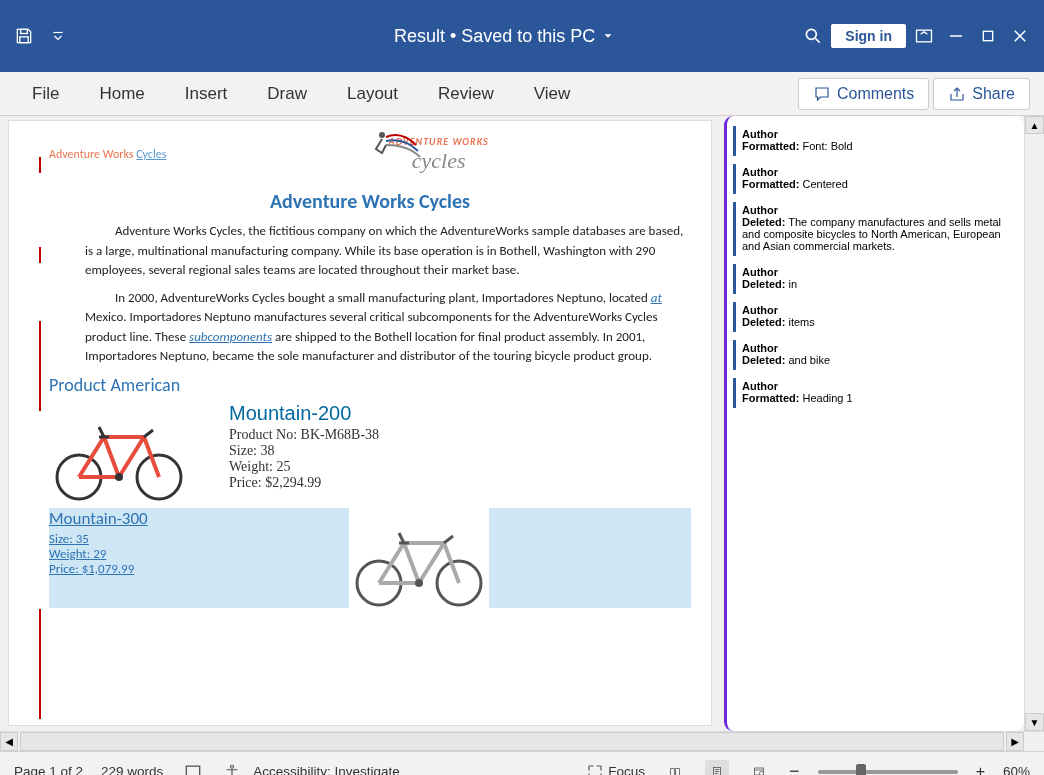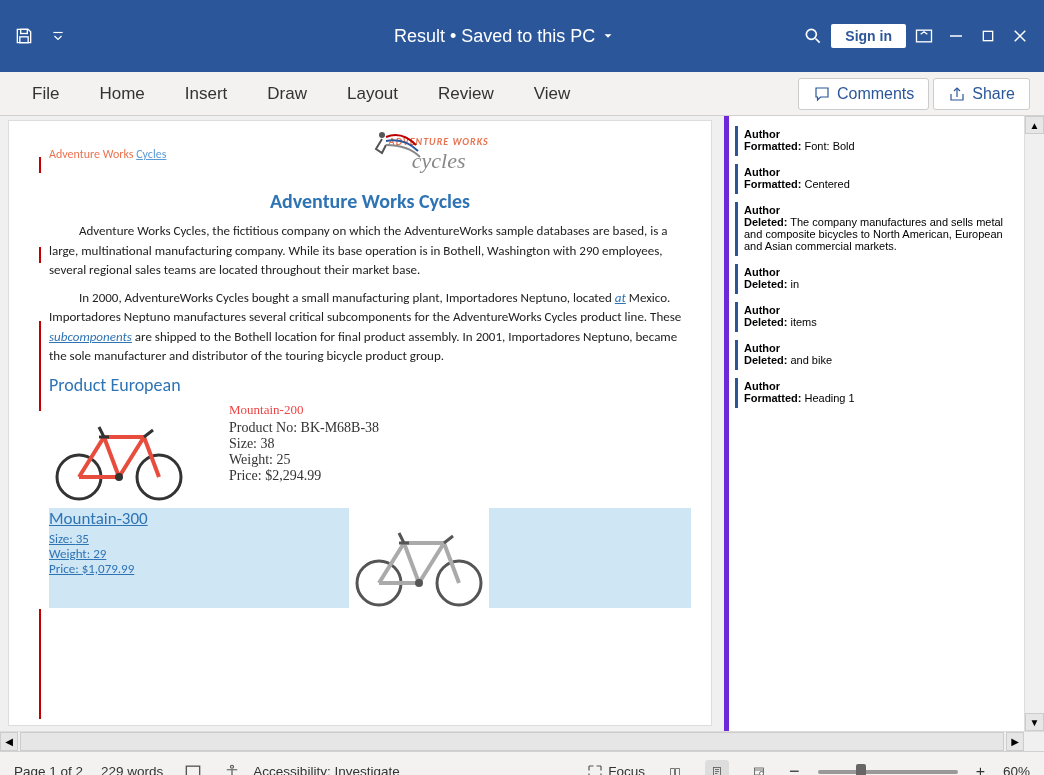--- a/index.html
+++ b/index.html
@@ -25,33 +25,33 @@
   
   .doc-header { display: flex; align-items: center; gap: 20px; margin-bottom: 10px; position: relative; }
   .crumb { color: #e97451; font-size: 12px; }
   .crumb .link { color: #5b9bd5; text-decoration: underline; }
   .doc-logo { flex: 1; position: relative; height: 50px; display:flex; align-items:center; justify-content:center; }
   .logo-text { text-align:center; }
   .logo-aw { color:#e97451; font-size:10px; font-weight:bold; letter-spacing:1px; font-style:italic; }
   .logo-cy { color:#888; font-size:22px; font-style:italic; font-family:"Brush Script MT",cursive; }
   
   .doc-title { text-align: center; color: #2e74b5; font-size: 20px; font-weight: bold; margin: 6px 0 8px; }
-  .body-text { line-height: 1.5; margin-bottom: 8px; color: #222; text-indent: 30px; }
+  .body-text { line-height: 1.5; margin-bottom: 8px; color: #222; text-indent: 30px; margin-left: 36px; }
   .body-text .hl { color: #2e74b5; text-decoration: underline; font-style: italic; }
   
   .heading { color: #2e74b5; font-size: 18px; margin: 8px 0 4px; }
   
   .product-row { display: flex; gap: 40px; margin: 6px 0; align-items: flex-start; }
   .product-row.selected { background: #cfe6f5; padding: 0; }
   .product-img { width: 140px; height: 100px; background: #fff; display:flex; align-items:center; justify-content:center; }
   .product-details { font-family: "Times New Roman", serif; font-size: 14px; }
-  .product-title { color: #ef4444; font-size: 13px; font-family: Liberation Serif, serif; margin-bottom: 2px; }
+  .product-title { color: #0369a1; font-size: 20px; font-family: Liberation Sans, sans-serif; margin-bottom: 2px; }
   .sel-link { color: #2e74b5; text-decoration: underline; font-family: Calibri, sans-serif; font-size: 13px; }
   
-  .comments-pane { width: 300px; background: #fff; border-left: 5px solid #6d28d9; padding: 10px 10px 10px 0; font-size: 11px; overflow-y: auto; position:relative; }
+  .comments-pane { width: 300px; background: #fff; border-left: 3px solid #6d28d9; padding: 10px 10px 10px 0; font-size: 11px; overflow-y: auto; position:relative;border-radius:9px; }
   .comment { border-left: 3px solid #2b579a; padding: 2px 6px 4px 6px; margin-bottom: 8px; margin-left:6px; }
   .comment .author { font-weight: bold; font-size: 11px; }
   .comment .kind { font-weight: bold; }
   
   .vscroll { width: 20px; background: #f0f0f0; border-left:1px solid #ddd; display:flex; flex-direction:column; }
   .vscroll .arrow { height:18px; background:#e6e6e6; display:flex; align-items:center; justify-content:center; font-size:10px; border:1px solid #ccc; }
   .vscroll .track { flex:1; }
   
   .hscroll { height: 20px; display:flex; background:#f0f0f0; border-top:1px solid #ddd; }
   .hscroll .arrow { width:18px; background:#e6e6e6; border:1px solid #ccc; display:flex; align-items:center; justify-content:center; font-size:10px; }
@@ -176,21 +176,21 @@
           </div>
         </div>
       </div>
 
       <div class="doc-title">Adventure Works Cycles</div>
 
       <p class="body-text"><span>Adventure Works Cycles, the fictitious company on which the AdventureWorks sample databases are based, is a large, multinational manufacturing company. While its base operation is in Bothell, Washington with 290 employees, several regional sales teams are located throughout their market base.</span></p>
 
       <p class="body-text"><span>In 2000, AdventureWorks Cycles bought a small manufacturing plant, Importadores Neptuno, located </span><span class="hl">at</span><span> Mexico. Importadores Neptuno manufactures several critical subcomponents for the AdventureWorks Cycles product line. These </span><span class="hl">subcomponents</span><span> are shipped to the Bothell location for final product assembly. In 2001, Importadores Neptuno, became the sole manufacturer and distributor of the touring bicycle product group.</span></p>
 
-      <div class="heading">Product European</div>
+      <div class="heading">Product American</div>
 
       <div class="product-row">
         <div class="product-img">
           <svg width="140" height="100" viewBox="0 0 140 100">
             <circle cx="30" cy="75" r="22" fill="none" stroke="#333" stroke-width="3"></circle>
             <circle cx="110" cy="75" r="22" fill="none" stroke="#333" stroke-width="3"></circle>
             <path d="M30 75 L55 35 L95 35 L110 75 M55 35 L70 75 L30 75 M70 75 L95 35" stroke="#e74c3c" stroke-width="4" fill="none"></path>
             <circle cx="70" cy="75" r="4" fill="#333"></circle>
             <path d="M50 35 L60 35 M55 35 L50 25" stroke="#333" stroke-width="3"></path>
             <path d="M95 35 L104 28" stroke="#333" stroke-width="3"></path>

